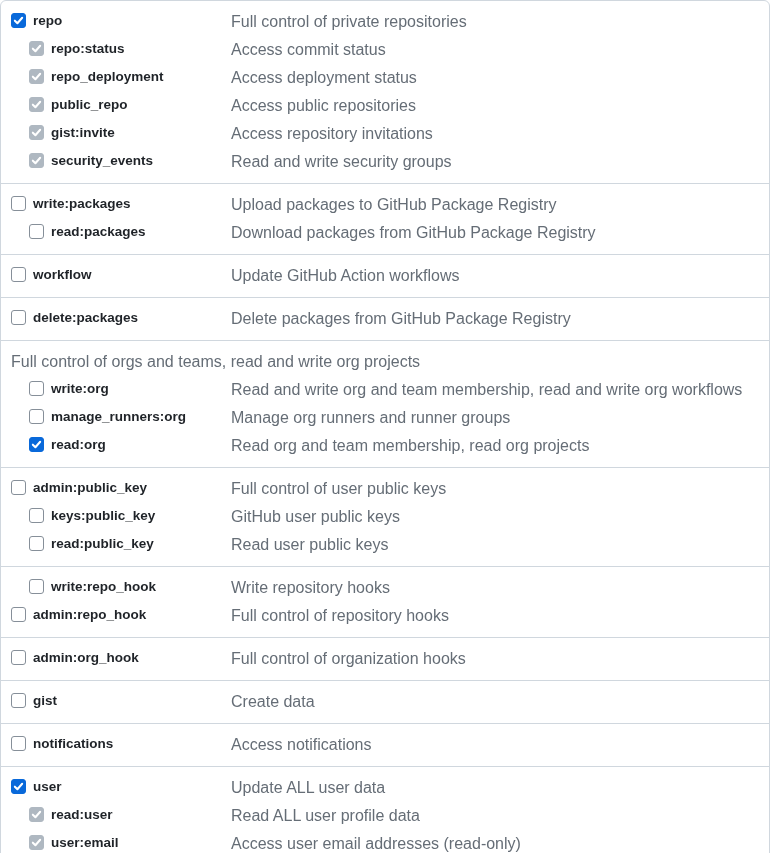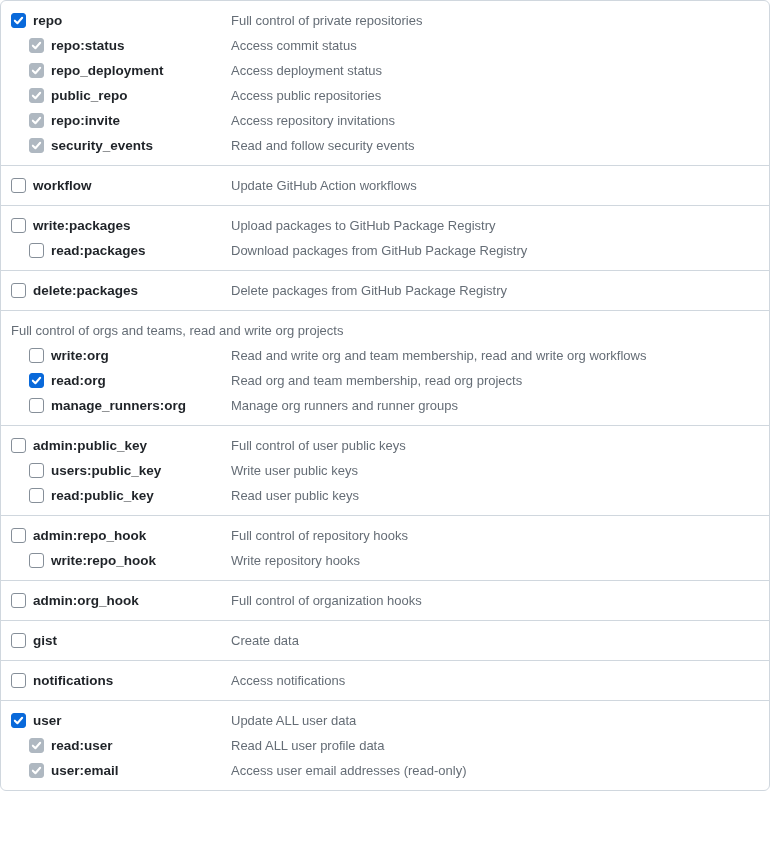--- a/index.html
+++ b/index.html
@@ -64,21 +64,21 @@
   .checkbox.checked svg, .checkbox.implied svg { display: block; }
   .checkbox path { stroke: #fff; stroke-width: 2.2; fill: none; stroke-linecap: round; stroke-linejoin: round; }
   .scope-label {
     font-weight: 600;
     font-size: 13.5px;
     color: #1f2328;
   }
   .row.child .scope-label { font-weight: 700; }
   .desc {
     color: #656d76;
-    font-size: 13px;
+    font-size: 16px;
   }
 </style>
 </head>
 <body>
 
 <div class="container" id="scope-list">
     <div class="group">
     <div class="row ">
       <div class="label-col">
         <span class="checkbox checked">
@@ -123,137 +123,137 @@
       </div>
       <div class="desc">Access public repositories</div>
     </div>
     <div class="row child">
       <div class="label-col">
         <span class="checkbox implied">
             <svg viewBox="0 0 12 12">
               <path d="M2 6.2 L4.8 9 L10 3"></path>
             </svg>
           </span>
-        <span class="scope-label">repo:invite</span>
+        <span class="scope-label">gist:invite</span>
       </div>
       <div class="desc">Access repository invitations</div>
     </div>
     <div class="row child">
       <div class="label-col">
         <span class="checkbox implied">
             <svg viewBox="0 0 12 12">
               <path d="M2 6.2 L4.8 9 L10 3"></path>
             </svg>
           </span>
         <span class="scope-label">security_events</span>
       </div>
-      <div class="desc">Read and follow security events</div>
+      <div class="desc">Read and write security groups</div>
+    </div>
+    </div>
+    <div class="group">
+    <div class="row ">
+      <div class="label-col">
+        <span class="checkbox "></span>
+        <span class="scope-label">write:packages</span>
+      </div>
+      <div class="desc">Upload packages to GitHub Package Registry</div>
+    </div>
+    <div class="row child">
+      <div class="label-col">
+        <span class="checkbox "></span>
+        <span class="scope-label">read:packages</span>
+      </div>
+      <div class="desc">Download packages from GitHub Package Registry</div>
     </div>
     </div>
     <div class="group">
     <div class="row ">
       <div class="label-col">
         <span class="checkbox "></span>
         <span class="scope-label">workflow</span>
       </div>
       <div class="desc">Update GitHub Action workflows</div>
     </div>
     </div>
     <div class="group">
     <div class="row ">
       <div class="label-col">
         <span class="checkbox "></span>
-        <span class="scope-label">write:packages</span>
-      </div>
-      <div class="desc">Upload packages to GitHub Package Registry</div>
-    </div>
-    <div class="row child">
-      <div class="label-col">
-        <span class="checkbox "></span>
-        <span class="scope-label">read:packages</span>
-      </div>
-      <div class="desc">Download packages from GitHub Package Registry</div>
-    </div>
-    </div>
-    <div class="group">
-    <div class="row ">
-      <div class="label-col">
-        <span class="checkbox "></span>
         <span class="scope-label">delete:packages</span>
       </div>
       <div class="desc">Delete packages from GitHub Package Registry</div>
     </div>
     </div>
     <div class="group">
     <div class="row ">
       <div class="desc">Full control of orgs and teams, read and write org projects</div>
     </div>
     <div class="row child">
       <div class="label-col">
         <span class="checkbox "></span>
         <span class="scope-label">write:org</span>
       </div>
       <div class="desc">Read and write org and team membership, read and write org workflows</div>
     </div>
     <div class="row child">
       <div class="label-col">
+        <span class="checkbox "></span>
+        <span class="scope-label">manage_runners:org</span>
+      </div>
+      <div class="desc">Manage org runners and runner groups</div>
+    </div>
+    <div class="row child">
+      <div class="label-col">
         <span class="checkbox checked">
             <svg viewBox="0 0 12 12">
               <path d="M2 6.2 L4.8 9 L10 3"></path>
             </svg>
           </span>
         <span class="scope-label">read:org</span>
       </div>
       <div class="desc">Read org and team membership, read org projects</div>
     </div>
-    <div class="row child">
-      <div class="label-col">
-        <span class="checkbox "></span>
-        <span class="scope-label">manage_runners:org</span>
-      </div>
-      <div class="desc">Manage org runners and runner groups</div>
-    </div>
     </div>
     <div class="group">
     <div class="row ">
       <div class="label-col">
         <span class="checkbox "></span>
         <span class="scope-label">admin:public_key</span>
       </div>
       <div class="desc">Full control of user public keys</div>
     </div>
     <div class="row child">
       <div class="label-col">
         <span class="checkbox "></span>
-        <span class="scope-label">users:public_key</span>
-      </div>
-      <div class="desc">Write user public keys</div>
+        <span class="scope-label">keys:public_key</span>
+      </div>
+      <div class="desc">GitHub user public keys</div>
     </div>
     <div class="row child">
       <div class="label-col">
         <span class="checkbox "></span>
         <span class="scope-label">read:public_key</span>
       </div>
       <div class="desc">Read user public keys</div>
     </div>
     </div>
     <div class="group">
+    <div class="row child">
+      <div class="label-col">
+        <span class="checkbox "></span>
+        <span class="scope-label">write:repo_hook</span>
+      </div>
+      <div class="desc">Write repository hooks</div>
+    </div>
     <div class="row ">
       <div class="label-col">
         <span class="checkbox "></span>
         <span class="scope-label">admin:repo_hook</span>
       </div>
       <div class="desc">Full control of repository hooks</div>
-    </div>
-    <div class="row child">
-      <div class="label-col">
-        <span class="checkbox "></span>
-        <span class="scope-label">write:repo_hook</span>
-      </div>
-      <div class="desc">Write repository hooks</div>
     </div>
     </div>
     <div class="group">
     <div class="row ">
       <div class="label-col">
         <span class="checkbox "></span>
         <span class="scope-label">admin:org_hook</span>
       </div>
       <div class="desc">Full control of organization hooks</div>
     </div>

